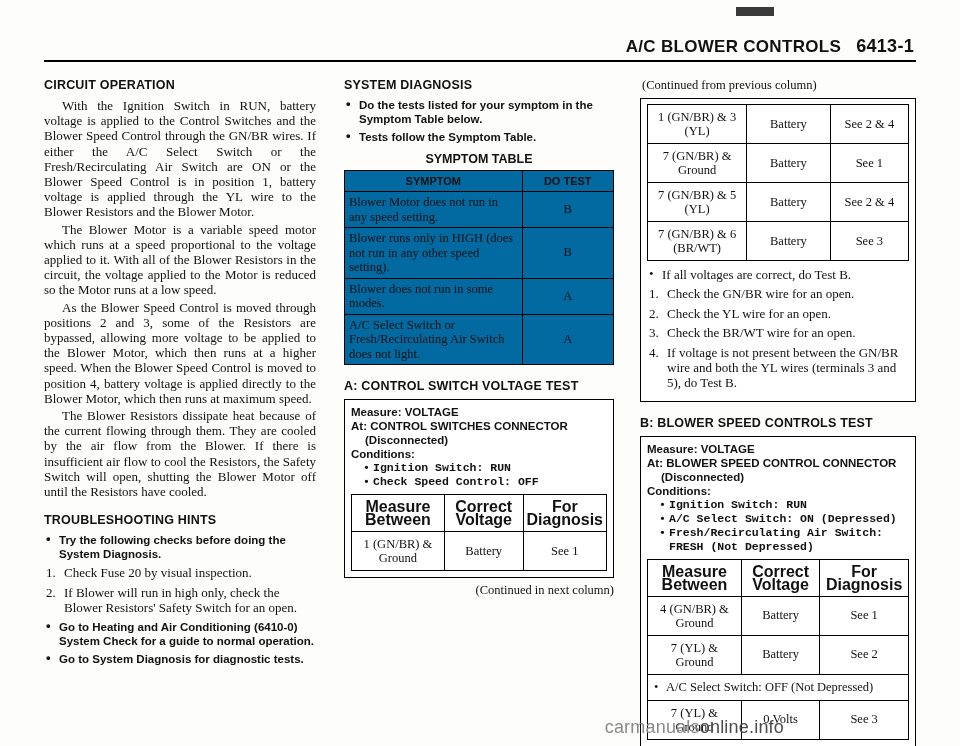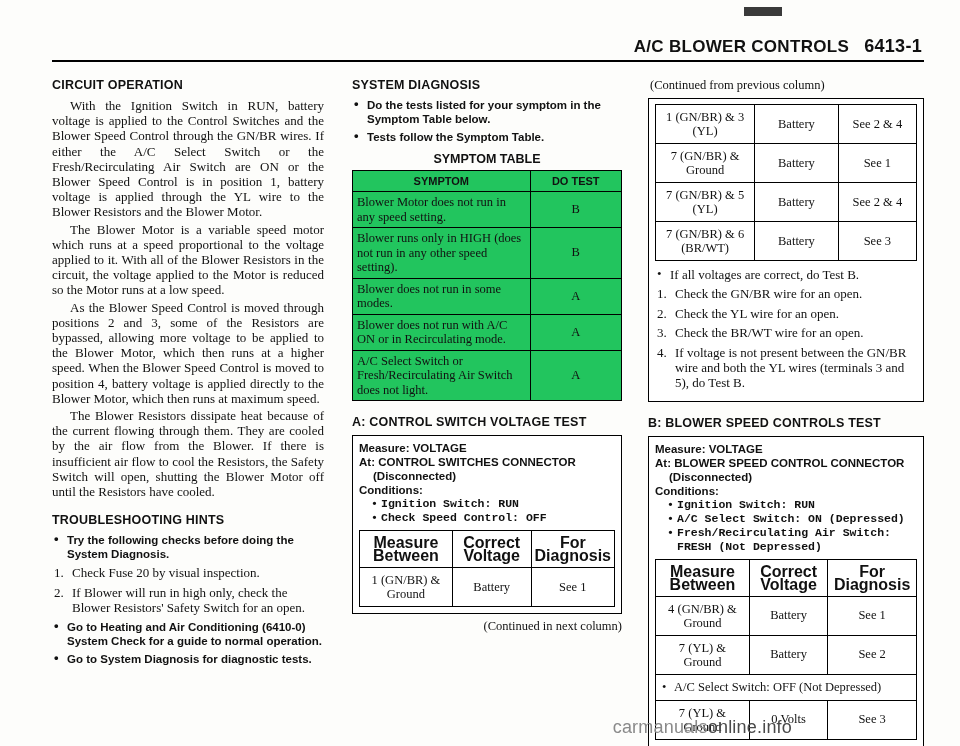--- a/index.html
+++ b/index.html
@@ -7,21 +7,21 @@
   body {
     width: 960px; height: 746px;
     background: #fdfdfb;
     font-family: "Liberation Serif", serif;
     color: #111;
     position: relative;
     overflow: hidden;
   }
   .page {
     position: absolute;
-    left: 8px; top: 0; width: 802px; height: 746px; border-radius: 25px;
+    left: 0; top: 0; width: 802px; height: 746px; border-radius: 25px;
   }
   
   .corner-mark {
     position:absolute; right: 28px; top: 4px;
     width: 60px; height: 12px;
   }
   .corner-mark .bar {
     position:absolute; right:0; top:3px; width:38px; height:9px;
     background:#3a3a3a;
   }
@@ -116,21 +116,21 @@
     font-family:"Liberation Sans", sans-serif;
     font-weight:bold;
     font-size: 12.5px;
     margin: 8px 0 4px 0;
   }
 
   table.grid {
     border-collapse: collapse;
     width: 100%;
     font-size: 12.5px;
-    background: #22c55e;
+    background: #0369a1;
   }
   table.grid th, table.grid td {
     border: 1px solid #000;
     padding: 3px 4px;
     vertical-align: middle;
   }
   table.grid th {
     font-family:"Liberation Sans", sans-serif;
     font-weight: bold;
     font-size: 11px;
@@ -275,24 +275,20 @@
         <tr>
           <td class="sym">Blower Motor does not run in any speed setting.</td>
           <td class="ctr">B</td>
         </tr>
         <tr>
           <td class="sym">Blower runs only in HIGH (does not run in any other speed setting).</td>
           <td class="ctr">B</td>
         </tr>
         <tr>
           <td class="sym">Blower does not run in some modes.</td>
-          <td class="ctr">A</td>
-        </tr>
-        <tr>
-          <td class="sym">Blower does not run with A/C ON or in Recirculating mode.</td>
           <td class="ctr">A</td>
         </tr>
         <tr>
           <td class="sym">A/C Select Switch or Fresh/Recirculating Air Switch does not light.</td>
           <td class="ctr">A</td>
         </tr>
       </tbody>
     </table>
 
     <h2 class="sec" style="margin-top:14px;">A: CONTROL SWITCH VOLTAGE TEST</h2>

